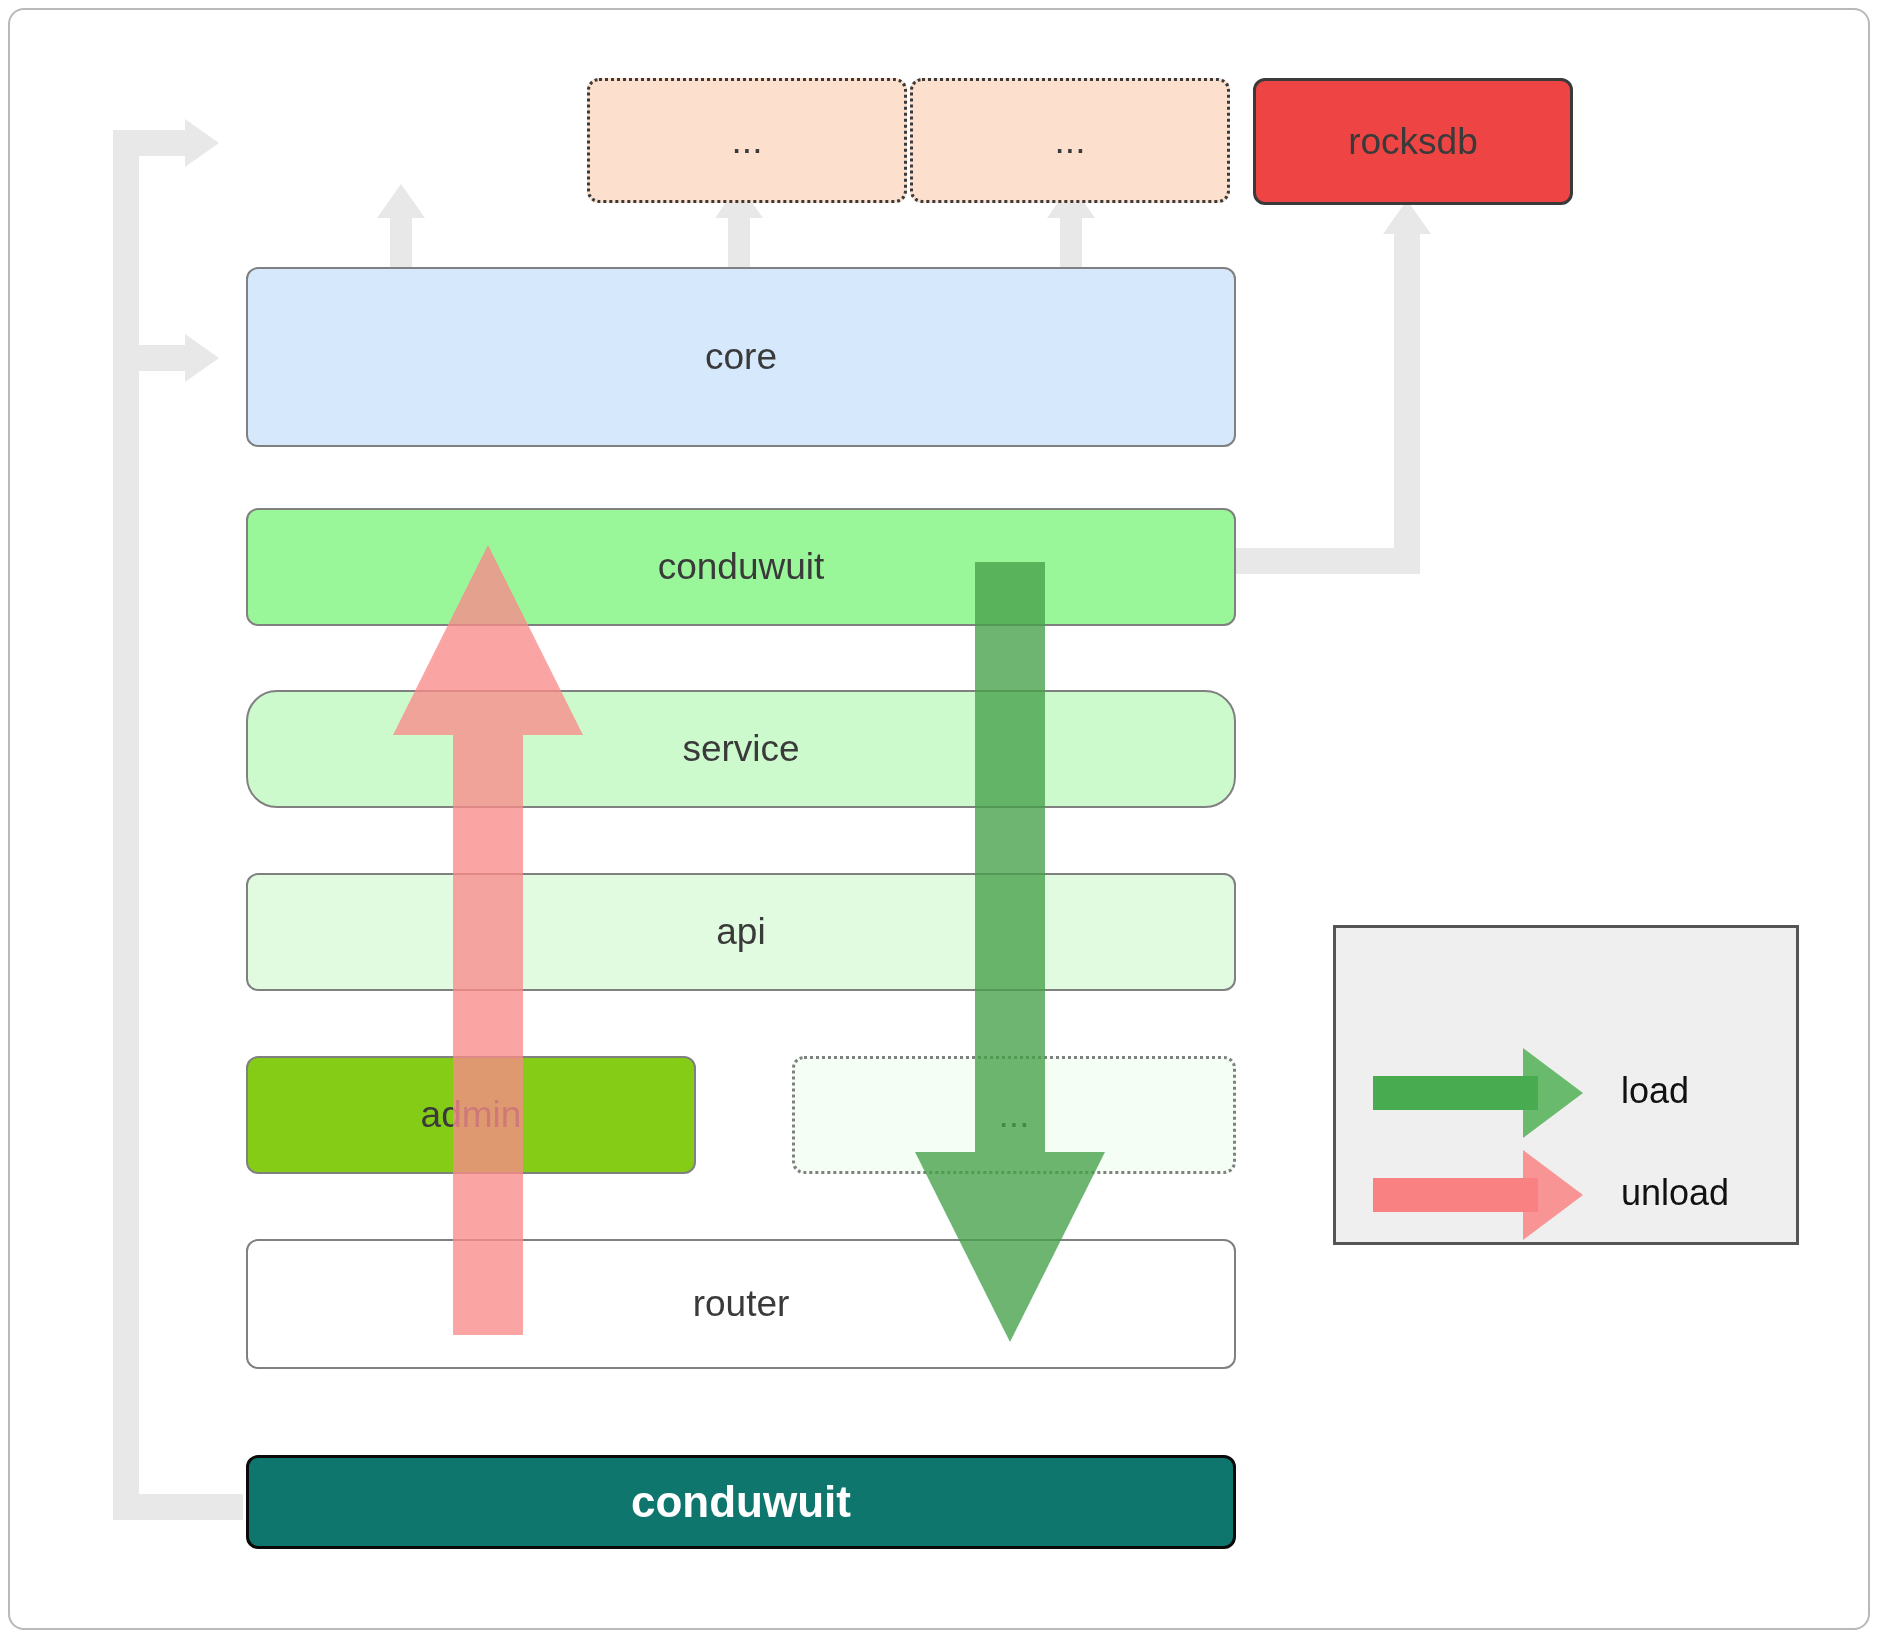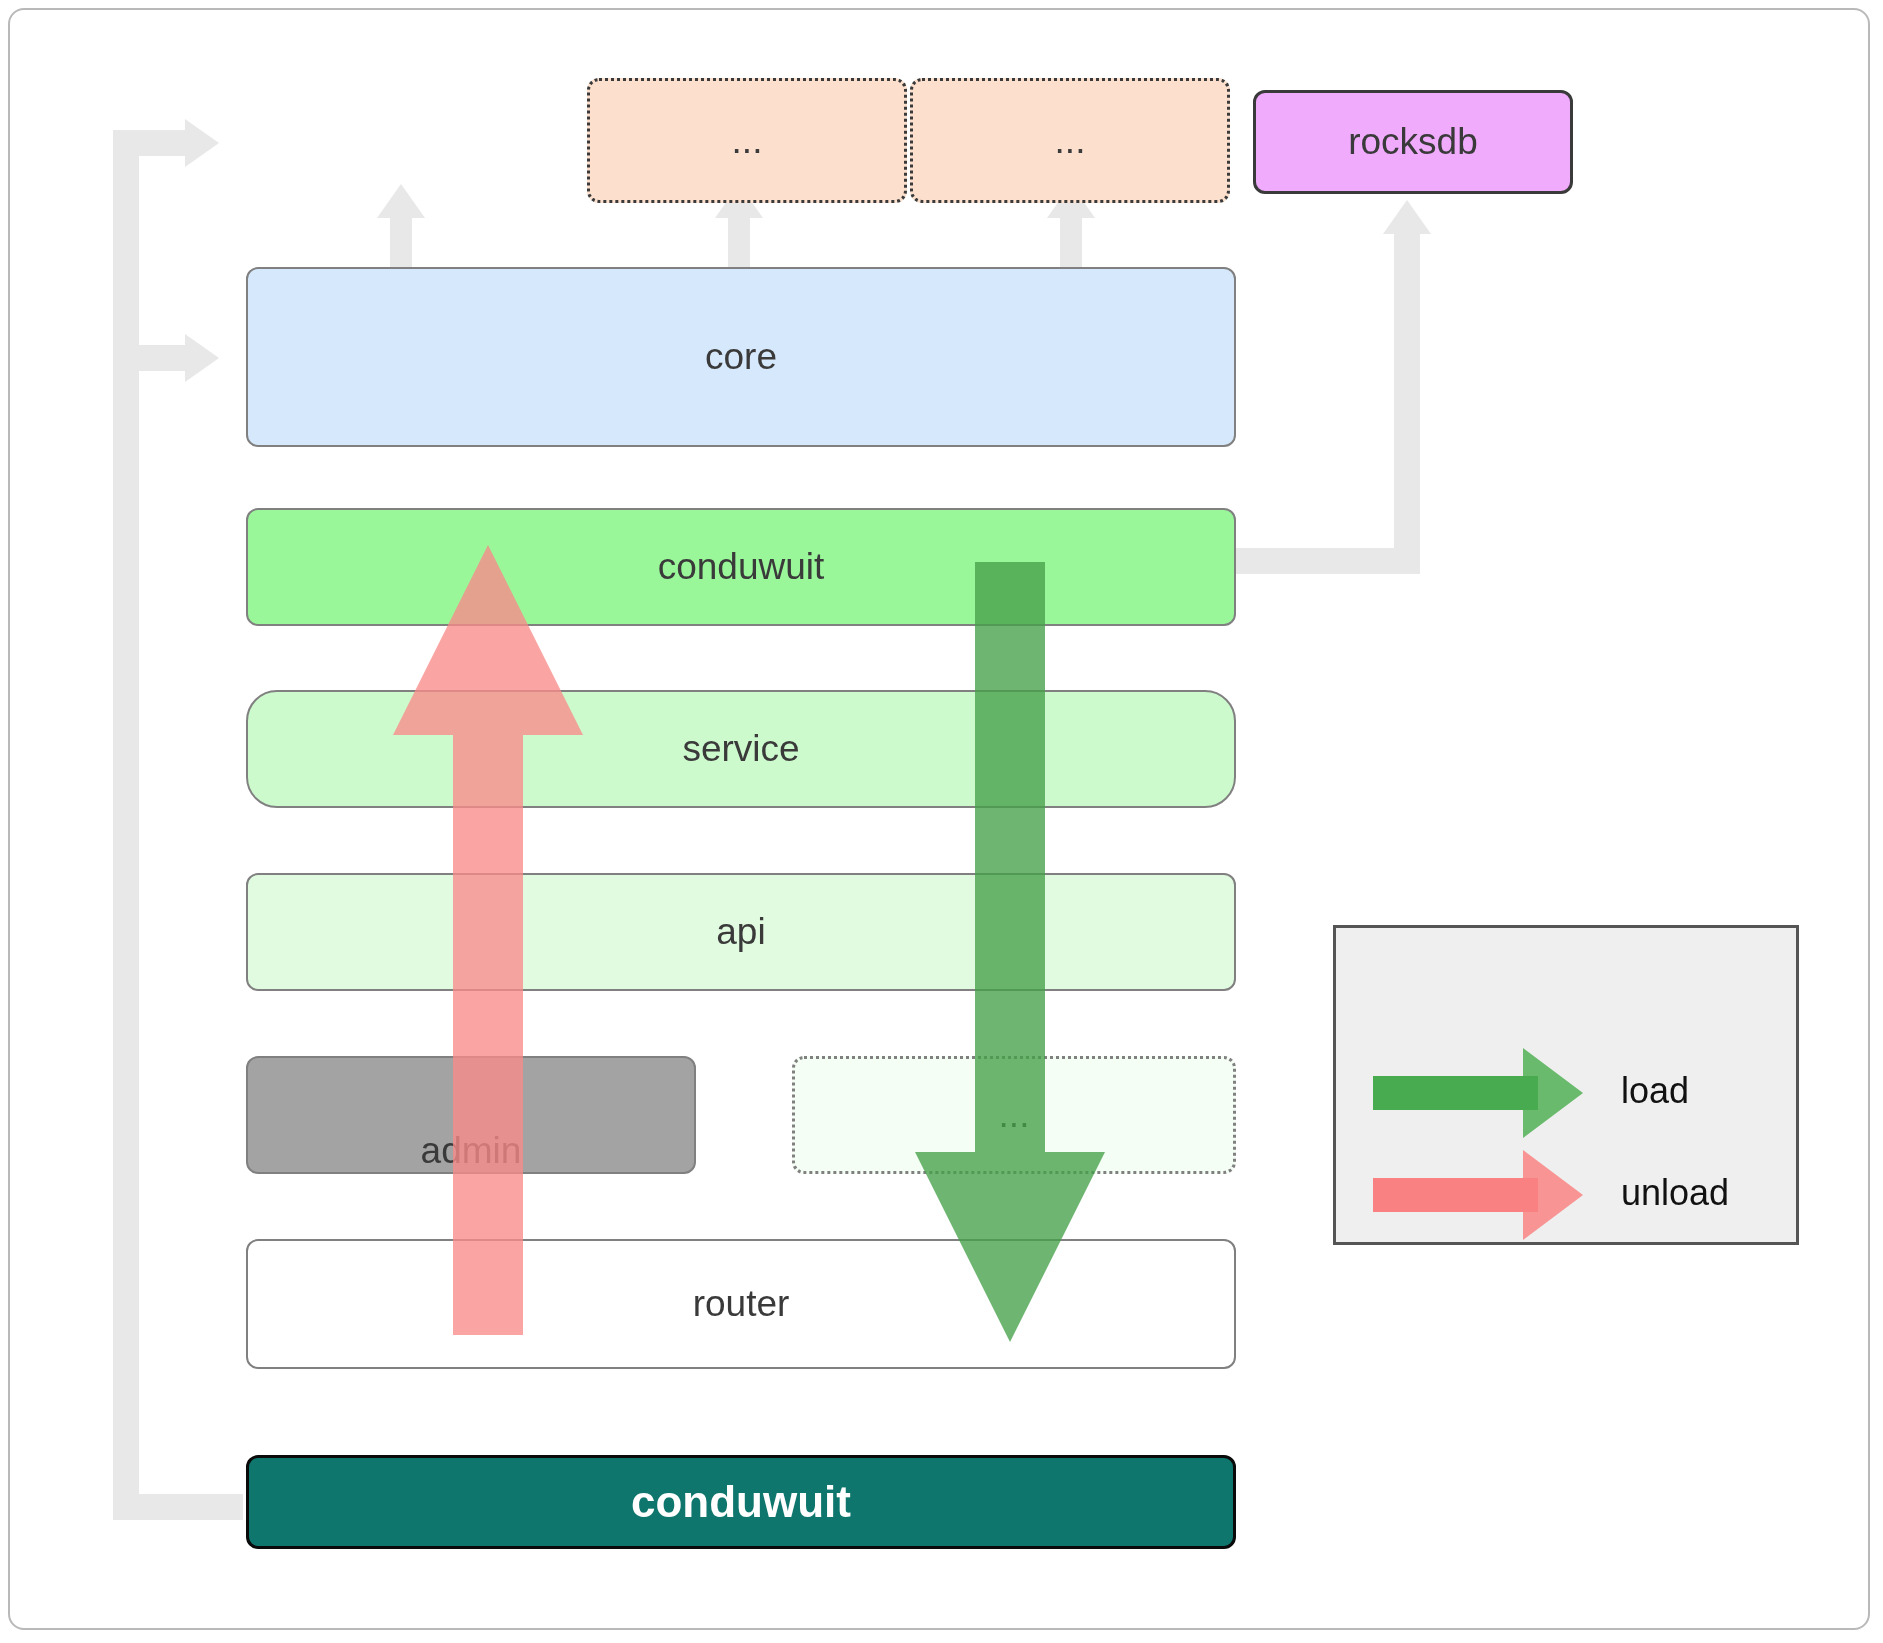--- a/index.html
+++ b/index.html
@@ -128,41 +128,41 @@
 
 
   <div class="node dotted" style="left:587px; top:78px; width:320px; height:125px; background:#fce0cd; border:3px dotted #3a3a3a;">
     <span>...</span>
   </div>
 
   <div class="node dotted" style="left:910px; top:78px; width:320px; height:125px; background:#fce0cd; border:3px dotted #3a3a3a;">
     <span>...</span>
   </div>
 
-  <div class="node dark-border" style="left:1253px; top:78px; width:320px; height:104px; background:#f0abfc;margin-top:12px;">
+  <div class="node dark-border" style="left:1253px; top:78px; width:320px; height:127px; background:#ef4444;">
     <span>rocksdb</span>
   </div>
 
   <div class="node grey-border" style="left:246px; top:267px; width:990px; height:180px; background:#d6e8fb;">
     <span>core</span>
   </div>
 
   <div class="node grey-border" style="left:246px; top:508px; width:990px; height:118px; background:#99f79a;">
     <span>conduwuit</span>
   </div>
 
   <div class="node grey-border" style="left:246px; top:690px; width:990px; height:118px; background:#cdfacd;border-radius:31px;">
     <span>service</span>
   </div>
 
   <div class="node grey-border" style="left:246px; top:873px; width:990px; height:118px; background:#e1fbe1;">
     <span>api</span>
   </div>
 
-  <div class="node grey-border" style="left:246px; top:1056px; width:450px; height:118px; background:#a3a3a3;align-items:flex-end;">
+  <div class="node grey-border" style="left:246px; top:1056px; width:450px; height:118px; background:#84cc16;">
     <span>admin</span>
   </div>
 
   <div class="node" style="left:792px; top:1056px; width:444px; height:118px; background:#f5fef5; border:3px dotted #808080;">
     <span>...</span>
   </div>
 
   <div class="node grey-border" style="left:246px; top:1239px; width:990px; height:130px; background:#ffffff;">
     <span>router</span>
   </div>

